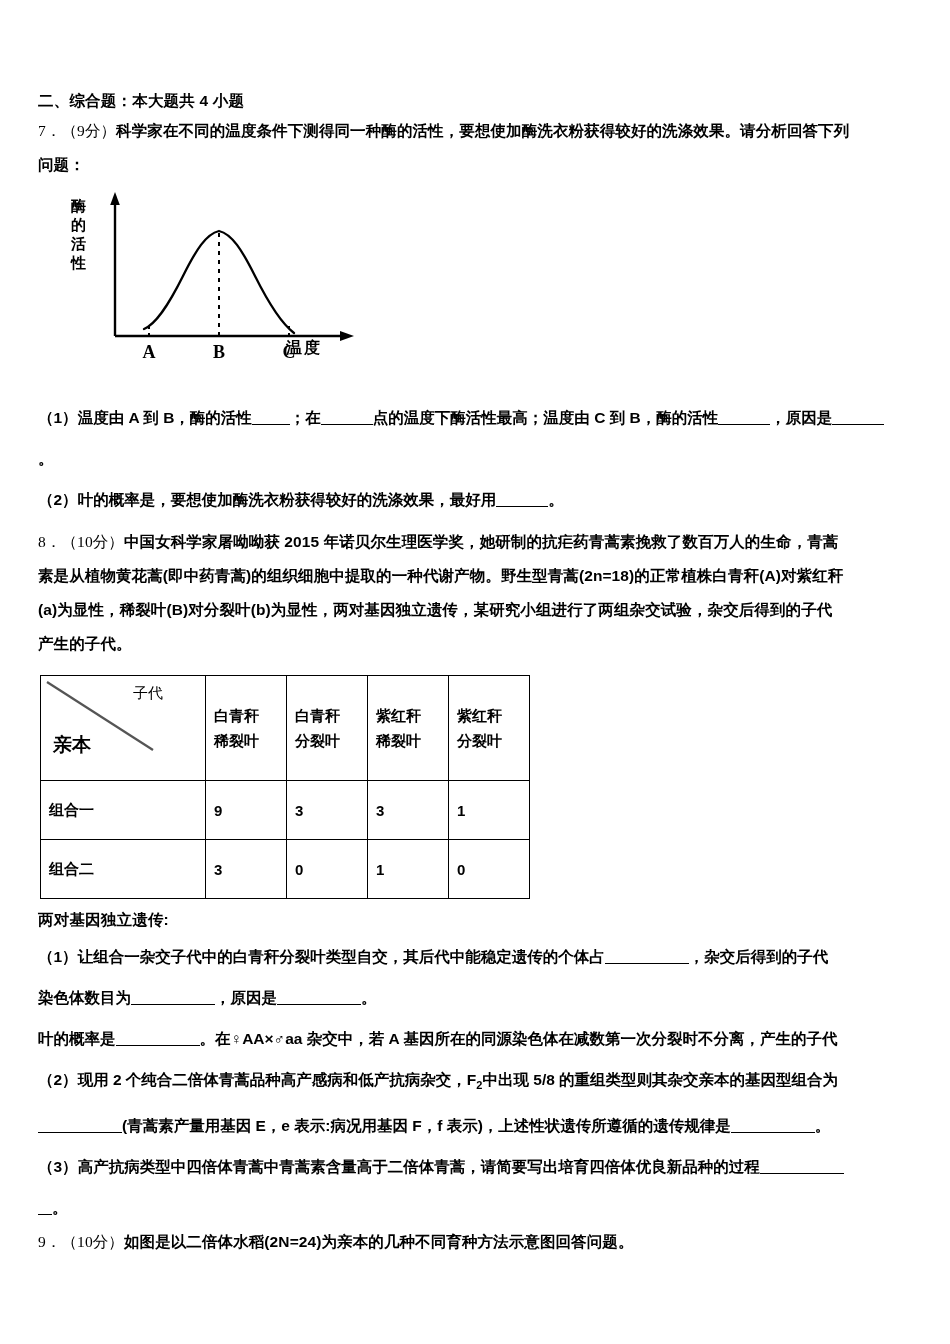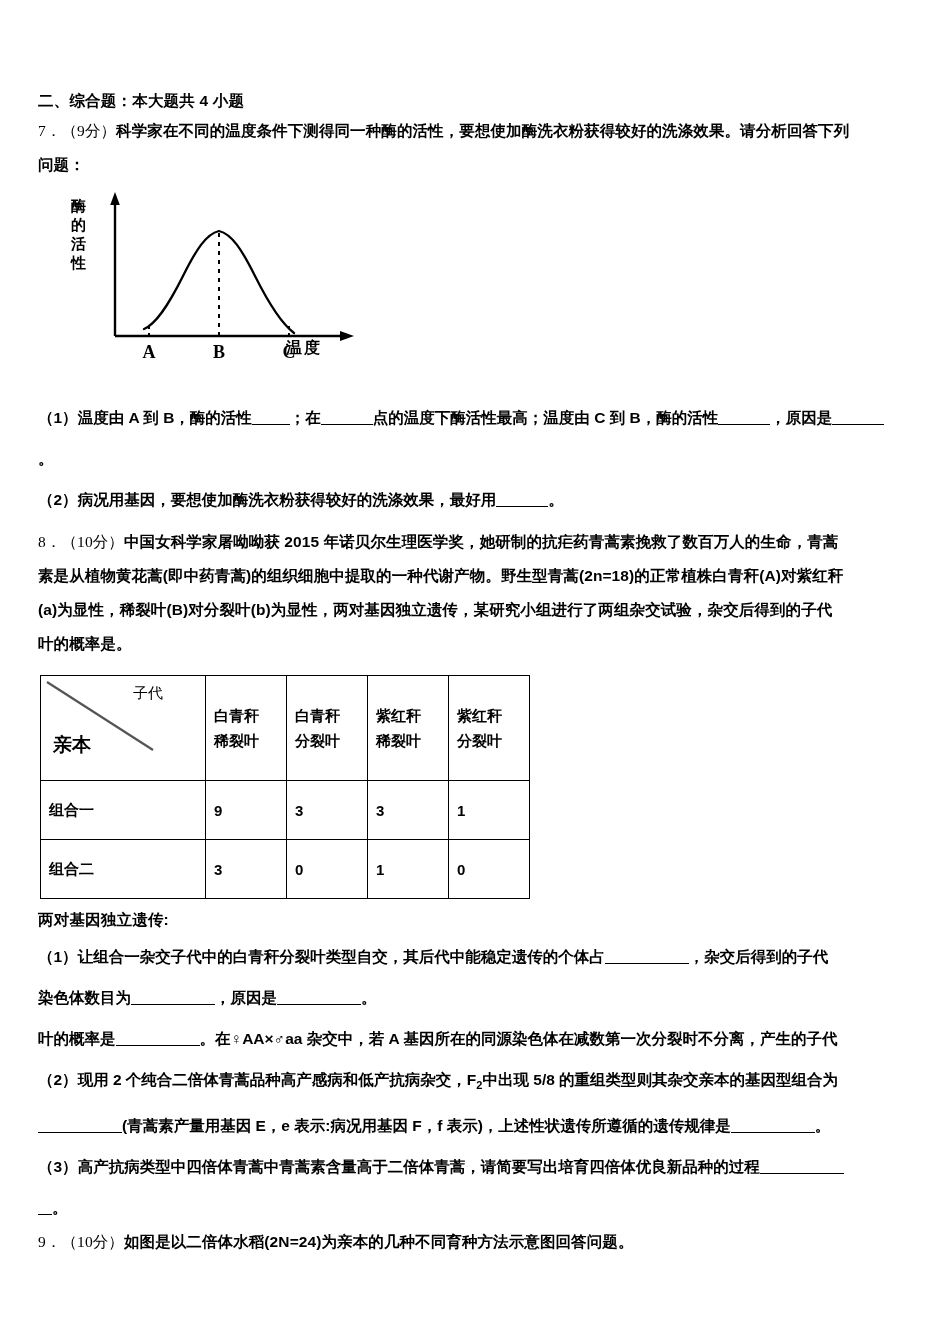--- a/index.html
+++ b/index.html
@@ -186,31 +186,31 @@
   <div class="gap-14"></div>
 
   <div class="sub-q">
     <span>（1）</span><span>温度由 A 到 B，酶的活性</span><span class="blank-s"></span><span>；在</span><span class="blank-m"></span><span>点的温度下酶活性最高；温度由 C 到 B，酶的活性</span><span class="blank-m"></span><span>，原因是</span><span class="blank-m"></span>
   </div>
   <div class="sub-q">
     <span>。</span>
   </div>
 
   <div class="sub-q">
-    <span>（2）</span><span>病况用基因，要想使加酶洗衣粉获得较好的洗涤效果，最好用</span><span class="blank-m"></span><span>。</span>
+    <span>（2）</span><span>叶的概率是，要想使加酶洗衣粉获得较好的洗涤效果，最好用</span><span class="blank-m"></span><span>。</span>
   </div>
 
   <div class="gap-8"></div>
 
   <div class="q-line">
     <span class="q-num">8．</span><span class="q-num">（10分）</span><span>中国女科学家屠呦呦获 2015 年诺贝尔生理医学奖，她研制的抗疟药青蒿素挽救了数百万人的生命，青蒿</span>
   </div>
   <div class="q-line">素是从植物黄花蒿(即中药青蒿)的组织细胞中提取的一种代谢产物。野生型青蒿(2n=18)的正常植株白青秆(A)对紫红秆</div>
   <div class="q-line">(a)为显性，稀裂叶(B)对分裂叶(b)为显性，两对基因独立遗传，某研究小组进行了两组杂交试验，杂交后得到的子代</div>
-  <div class="q-line">叶的概率是。</div>
+  <div class="q-line">产生的子代。</div>
 
   <table class="cross-table">
     <tbody>
           <tr>
       <td class="corner-cell">
         <svg class="corner-svg" width="148" height="92">
           <line x1="6" y1="6" x2="112" y2="74" stroke="#555" stroke-width="2.2"></line>
         </svg>
         <span class="corner-child">子代</span>
         <span class="corner-parent">亲本</span>

